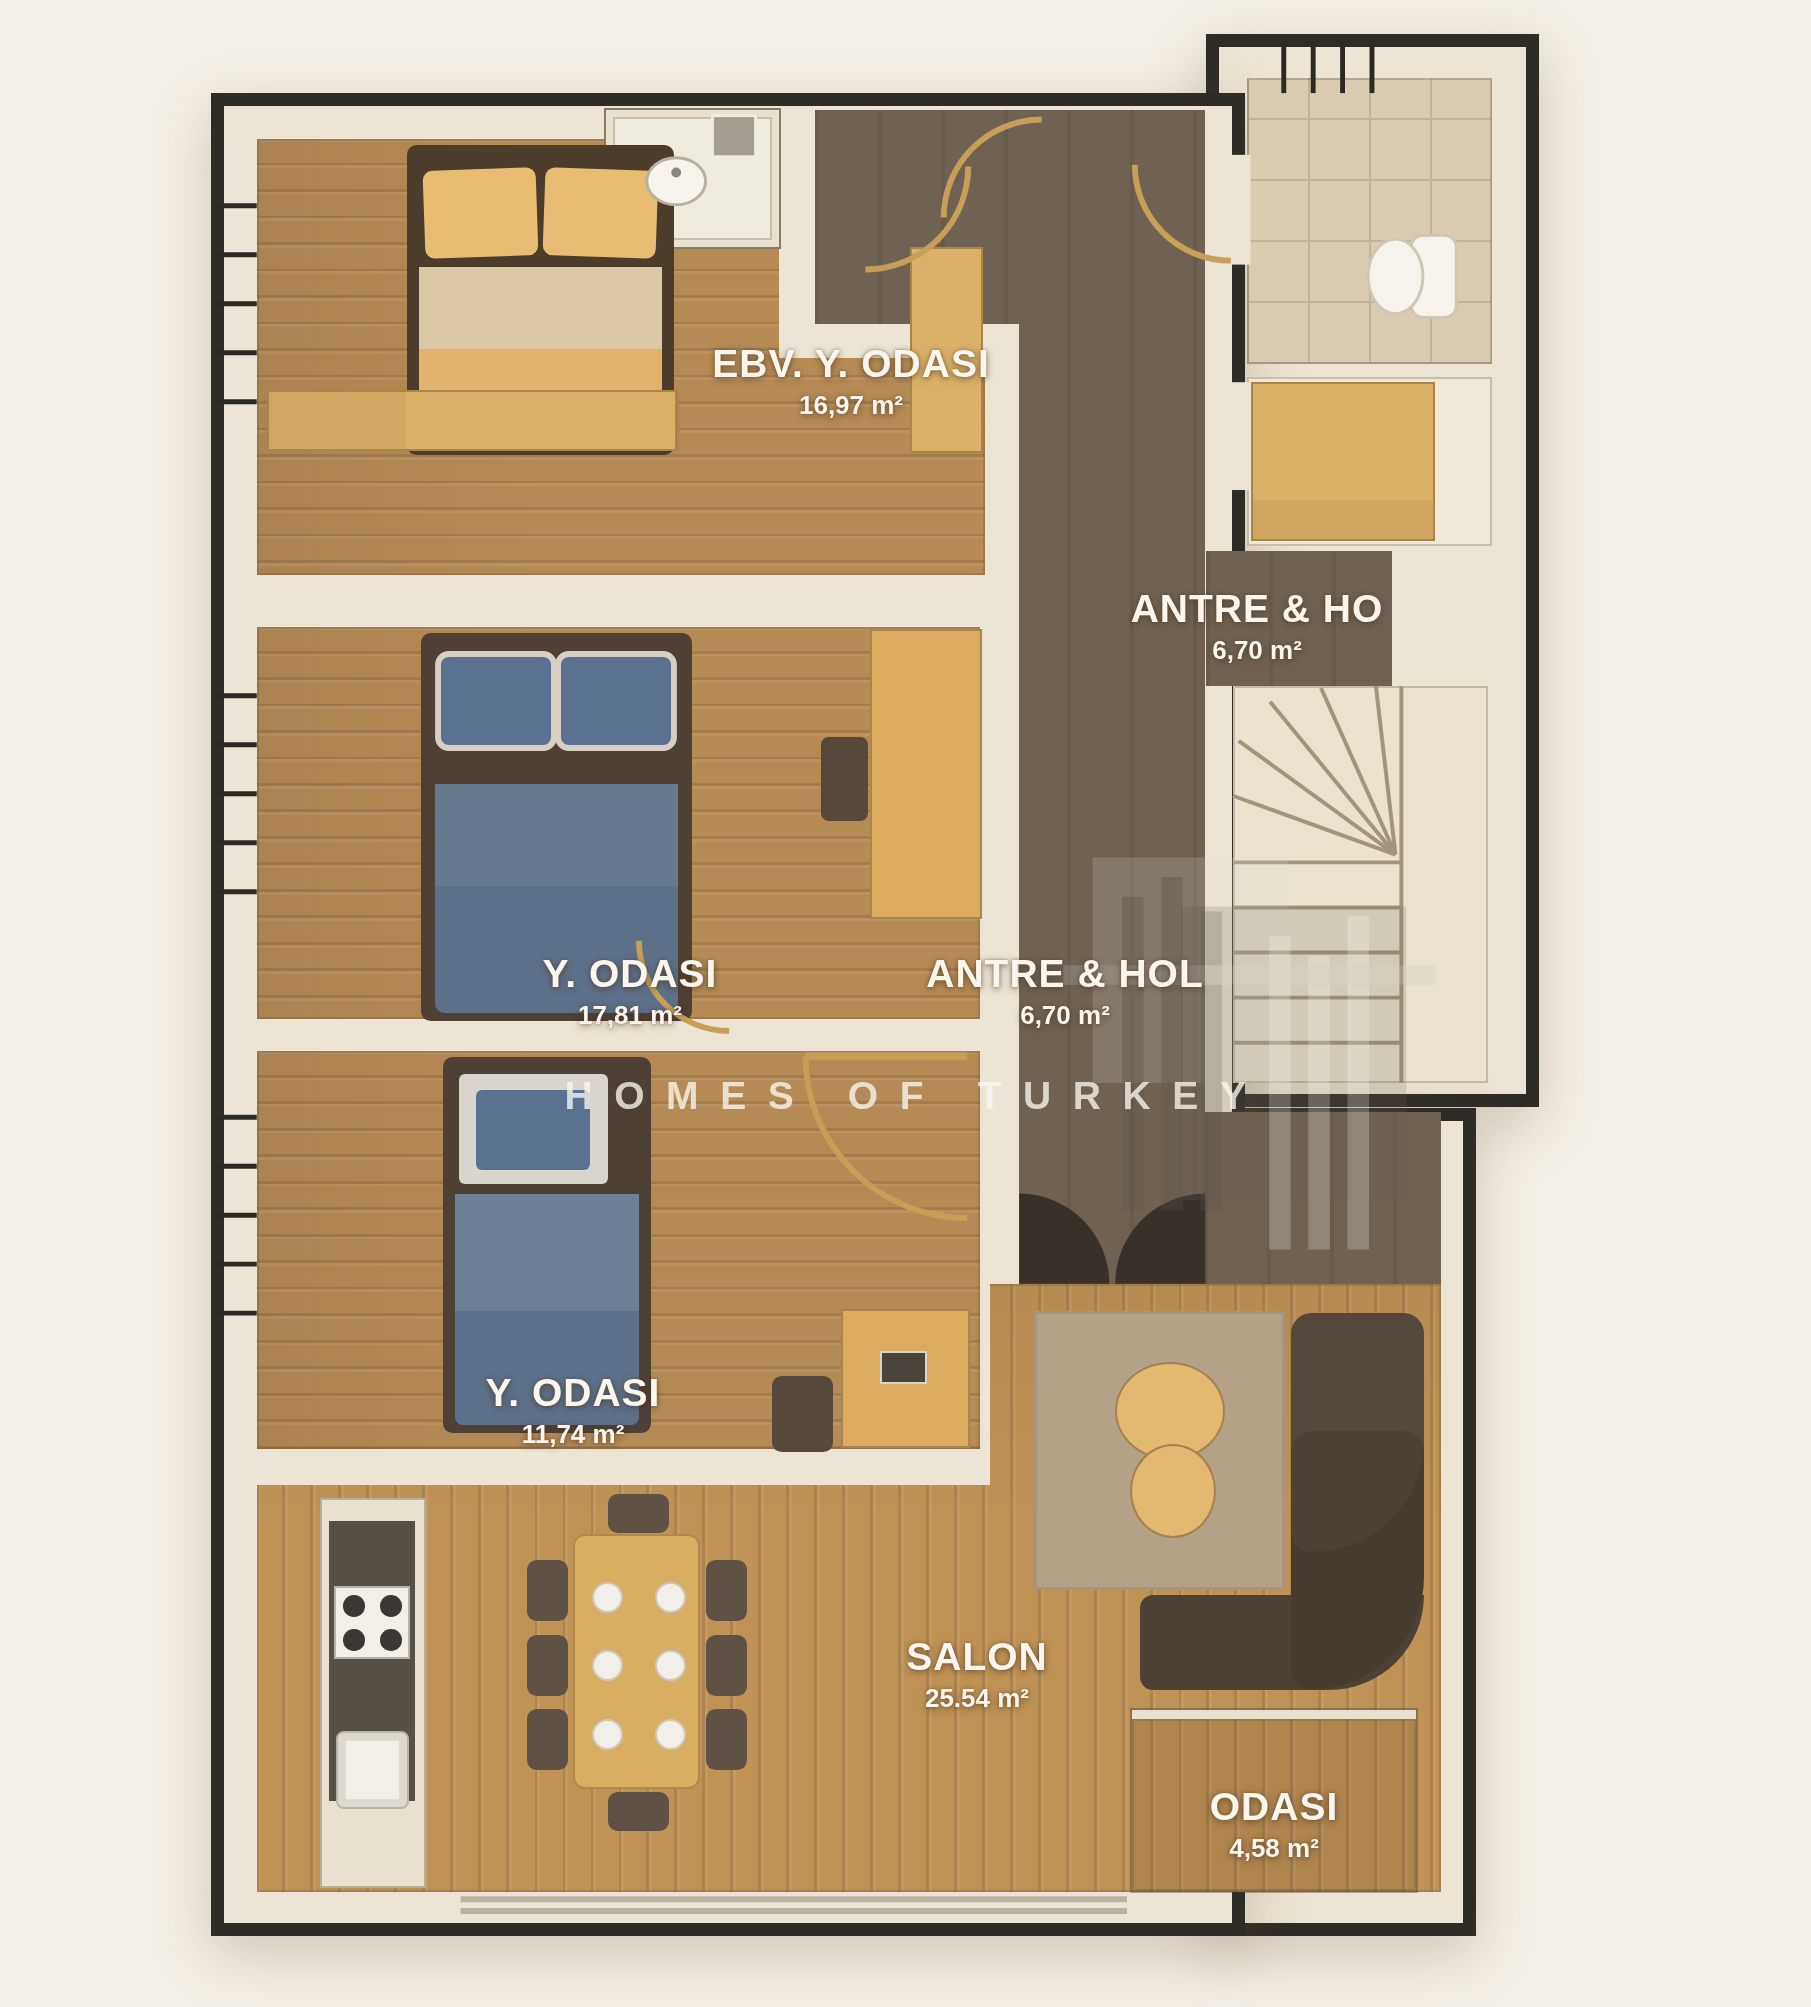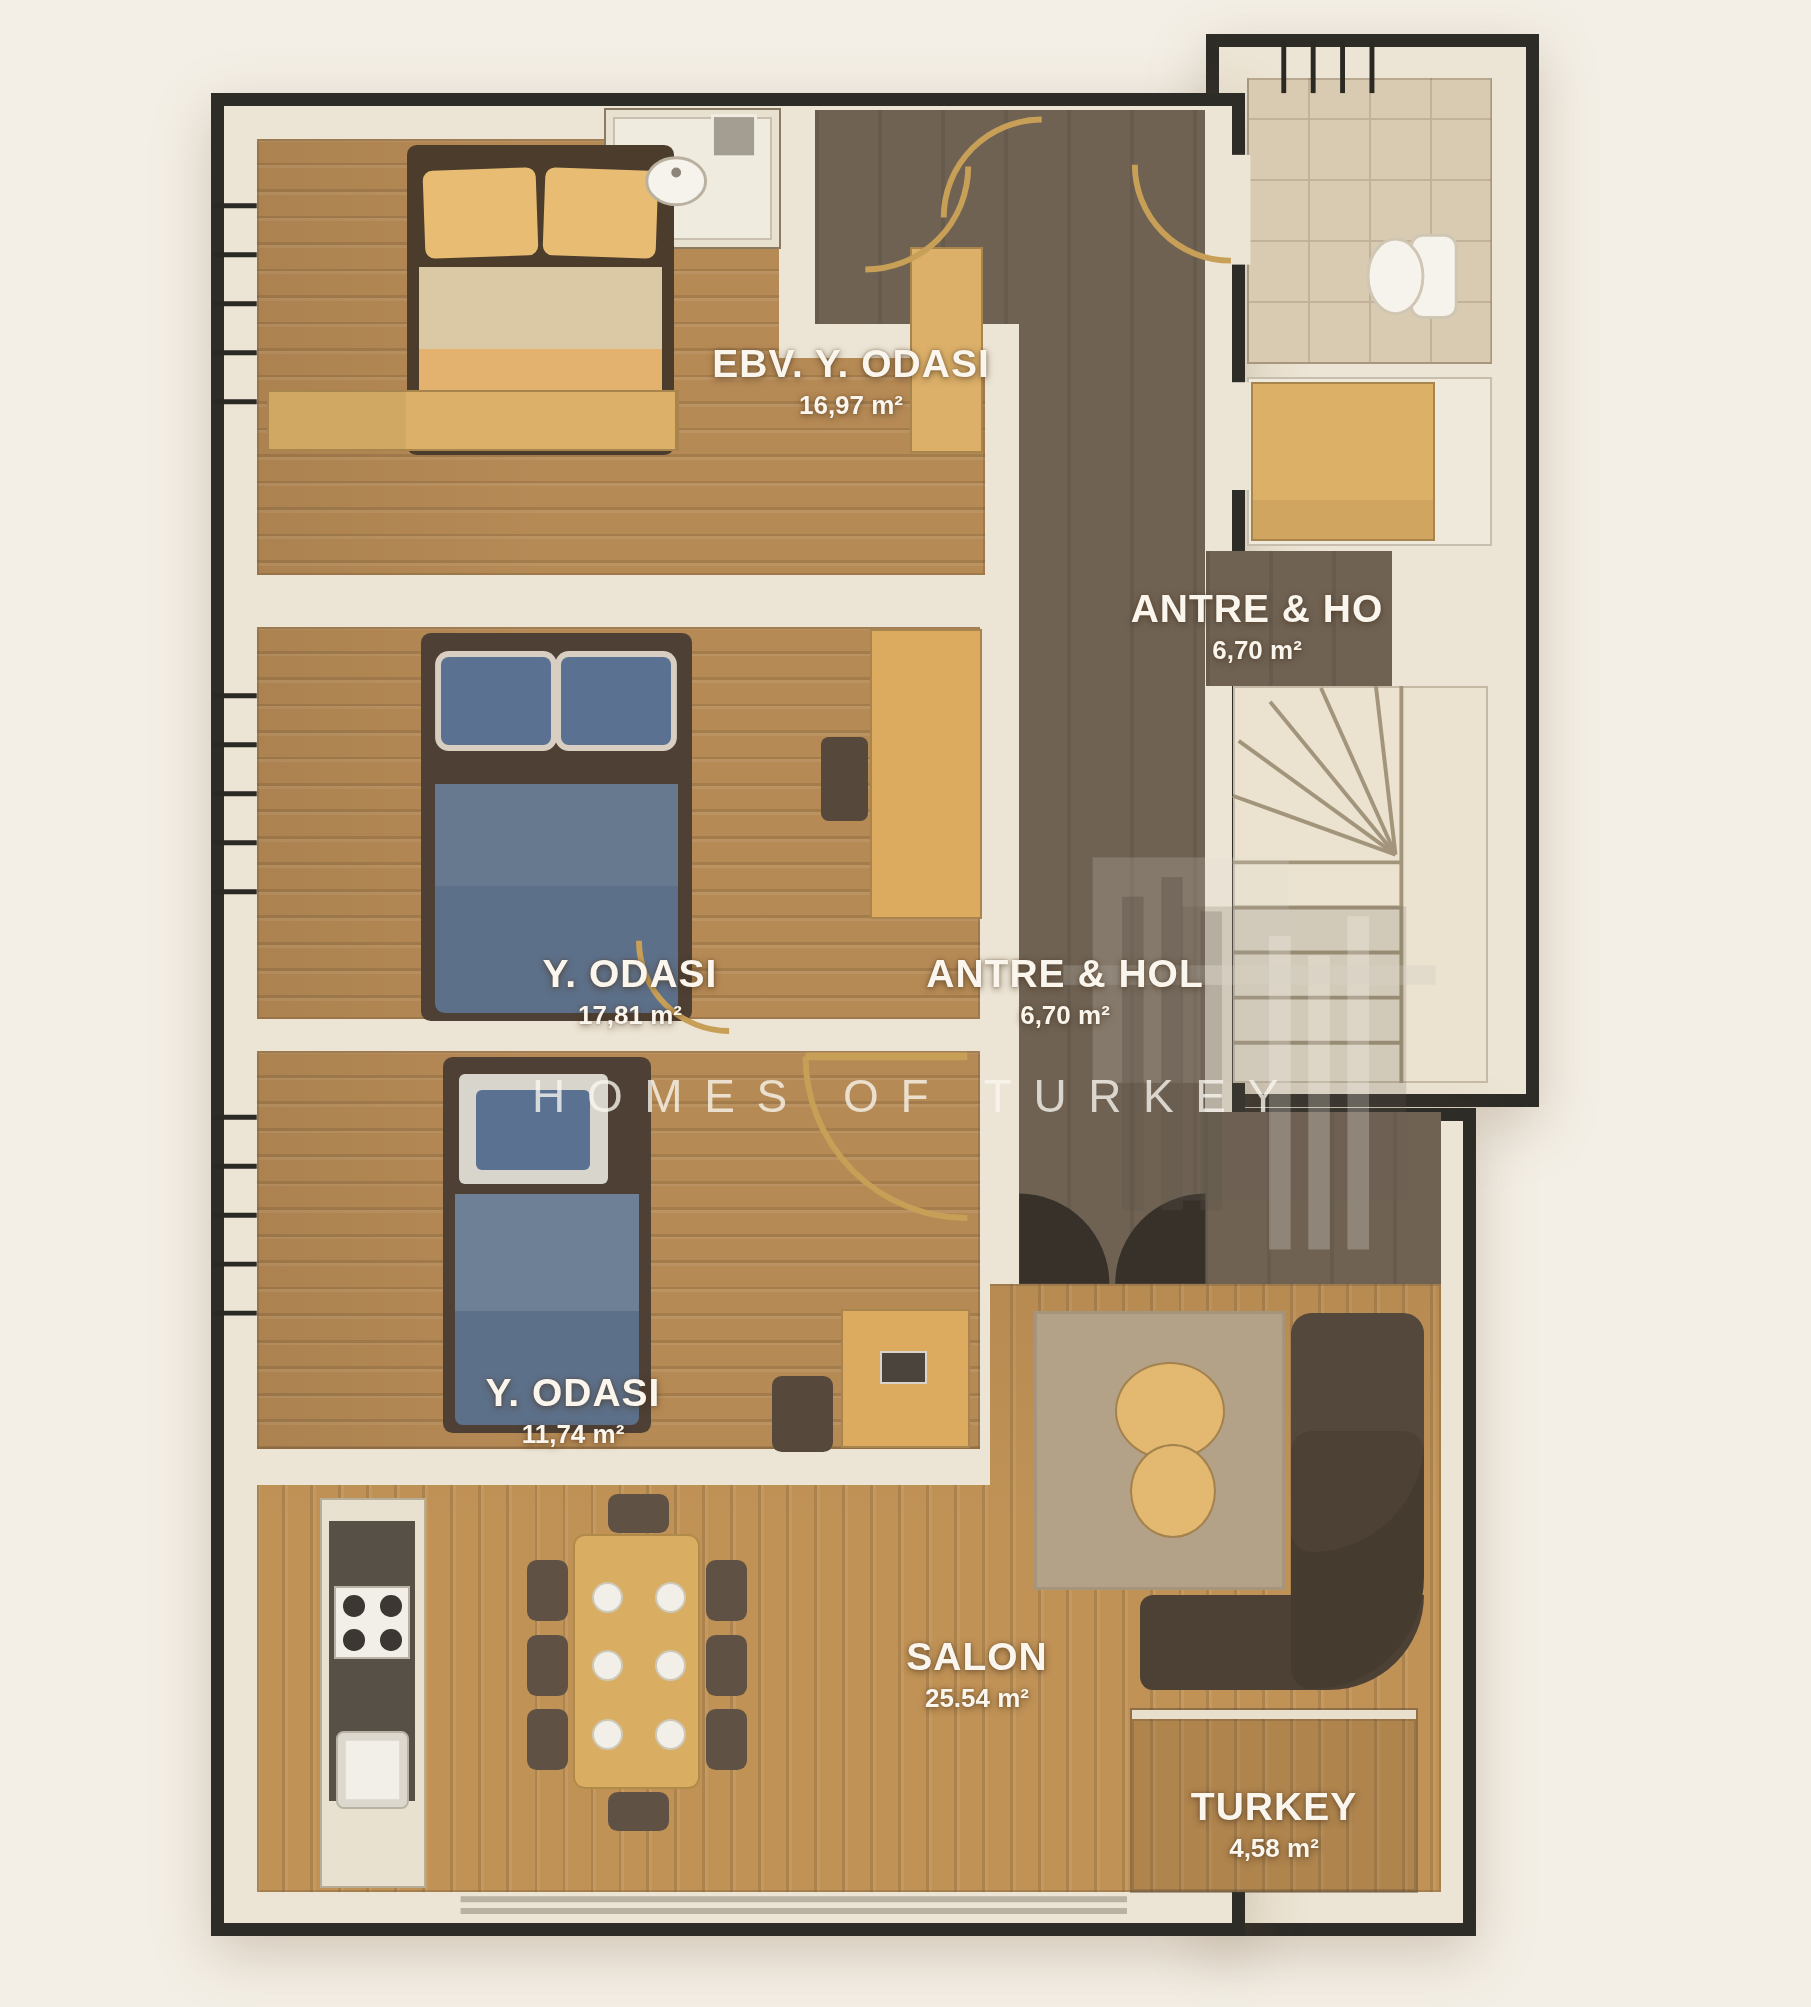--- a/index.html
+++ b/index.html
@@ -20,21 +20,21 @@
     background-image:repeating-linear-gradient(0deg, #c2b29a 0 2px, rgba(0,0,0,0) 2px 61px),
                      repeating-linear-gradient(90deg, #c2b29a 0 2px, rgba(0,0,0,0) 2px 61px);}
   .stairs{background:#ebe3d0;}
   .label{position:absolute;z-index:50;display:flex;flex-direction:column;align-items:center;
          transform:translate(-50%,-50%);color:#faf6ee;text-align:center;white-space:nowrap;
          text-shadow:0 2px 7.8px rgba(70,50,30,0.6), 0 0 2.9px rgba(90,60,30,0.45);margin-top:16px;}
   .l-name{font-size:39px;font-weight:700;letter-spacing:1px;}
   .l-area{font-size:26px;font-weight:700;margin-top:3.9px;}
   .furn{position:absolute;z-index:20;}
   .brand{position:absolute;z-index:45;transform:translate(-50%,-50%);
-         font-size:46px;font-weight:400;letter-spacing:21.6px;color:rgba(250,247,240,0.78);white-space:nowrap;}
+         font-size:39px;font-weight:700;letter-spacing:21.6px;color:rgba(250,247,240,0.78);white-space:nowrap;}
   svg.overlay{position:absolute;left:0;top:0;z-index:40;pointer-events:none;}
   .z10{z-index:10}.z15{z-index:15}
 </style>
 </head>
 <body>
 
 <div class="canvas">
 
   <div class="wallrect" style="left:1206px;top:34px;width:333px;height:1073px;"></div>
   <div class="wallrect" style="left:1206px;top:1108px;width:270px;height:828px;"></div>
@@ -230,18 +230,18 @@
   </div>
   <div class="label" style="left:573px;top:1394px;">
     <span class="l-name">Y. ODASI</span>
     <span class="l-area">11,74 m²</span>
   </div>
   <div class="label" style="left:977px;top:1658px;">
     <span class="l-name">SALON</span>
     <span class="l-area">25.54 m²</span>
   </div>
   <div class="label" style="left:1274px;top:1808px;">
-    <span class="l-name">TURKEY</span>
+    <span class="l-name">ODASI</span>
     <span class="l-area">4,58 m²</span>
   </div>
 
 </div>
 
 
 </body></html>

